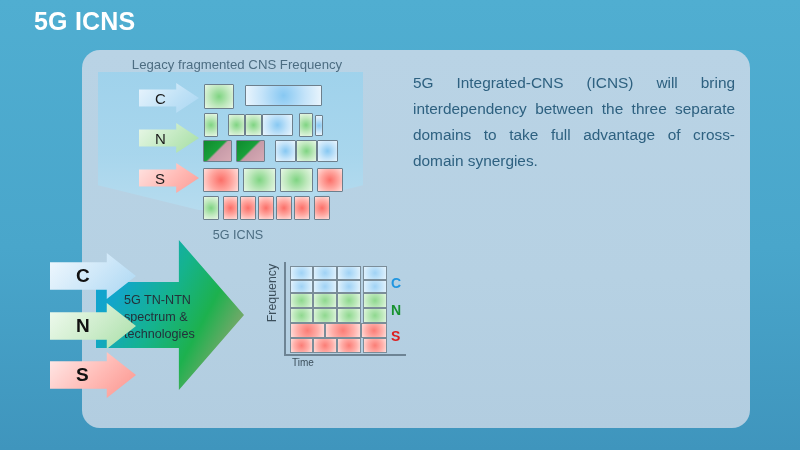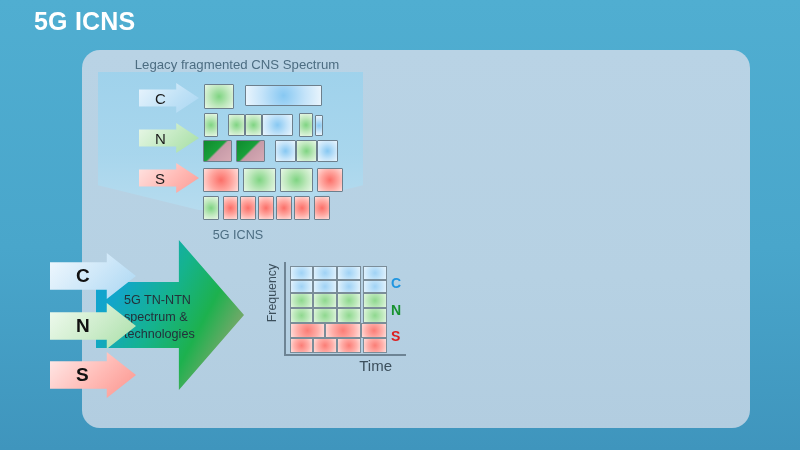--- a/index.html
+++ b/index.html
@@ -86,21 +86,21 @@
   }
 
   
   .chart{position:absolute;left:262px;top:262px;width:140px;height:118px;}
   .axis-y{position:absolute;left:22px;top:0;width:1.6px;height:92px;background:#6e8494;}
   .axis-x{position:absolute;left:22px;top:92px;width:122px;height:1.6px;background:#6e8494;}
   .ylabel{
     position:absolute;left:-27px;top:24px;width:74px;text-align:center;
     transform:rotate(-90deg);font-size:12.4px;color:#3c4f5c;
   }
-  .xlabel{position:absolute;left:30px;top:95px;width:100px;text-align:right;font-size:15px;color:#3c4f5c;}
+  .xlabel{position:absolute;left:30px;top:95px;width:100px;text-align:left;font-size:10px;color:#3c4f5c;}
   .cell{position:absolute;box-sizing:border-box;border:1px solid #7b8d99;}
   .cb{background:radial-gradient(circle at 50% 50%,#9fd2f5 0%,#c8e6fa 60%,#e4f3fd 100%);}
   .cg{background:radial-gradient(circle at 50% 50%,#8fd88f 0%,#bfe9bd 60%,#e2f6e0 100%);}
   .cr{background:radial-gradient(circle at 50% 50%,#fb7d76 0%,#ffb1ab 60%,#ffdedb 100%);}
   .clab{position:absolute;font-size:14px;font-weight:bold;}
   .clab.c{color:#2196e0;}
   .clab.n{color:#17922f;}
   .clab.s{color:#dd1f1f;}
 
   
@@ -115,21 +115,21 @@
 </head>
 <body>
 
 <div id="slide">
 
   <div class="title">5G ICNS</div>
 
   <div class="panel"></div>
 
   <div class="funnel"></div>
-  <div class="legacy-title">Legacy fragmented CNS Spectrum</div>
+  <div class="legacy-title">Legacy fragmented CNS Frequency</div>
 
   <div class="sarrow sa-c">
       <span>C</span>
     </div>
   <div class="sarrow sa-n">
       <span>N</span>
     </div>
   <div class="sarrow sa-s">
       <span>S</span>
     </div>
@@ -209,15 +209,16 @@
     <div class="cell cr" style="left:51px;top:76px;width:24px;height:15px;"></div>
     <div class="cell cr" style="left:75px;top:76px;width:24px;height:15px;"></div>
     <div class="cell cr" style="left:101px;top:76px;width:24px;height:15px;"></div>
 
     <div class="clab c" style="left:129px;top:13px;">C</div>
     <div class="clab n" style="left:129px;top:40px;">N</div>
     <div class="clab s" style="left:129px;top:66px;">S</div>
   </div>
 
   <div class="copy">
+    <p>5G Integrated-CNS (ICNS) will bring interdependency between the three separate domains to take full advantage of cross-domain synergies.</p>
   </div>
 
 </div>
 
 </body></html>

